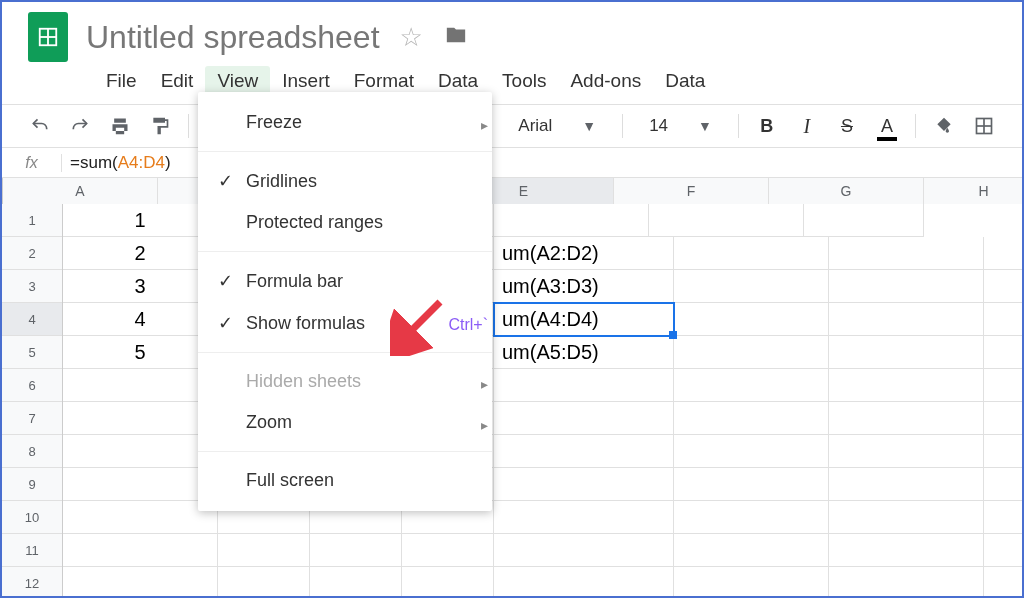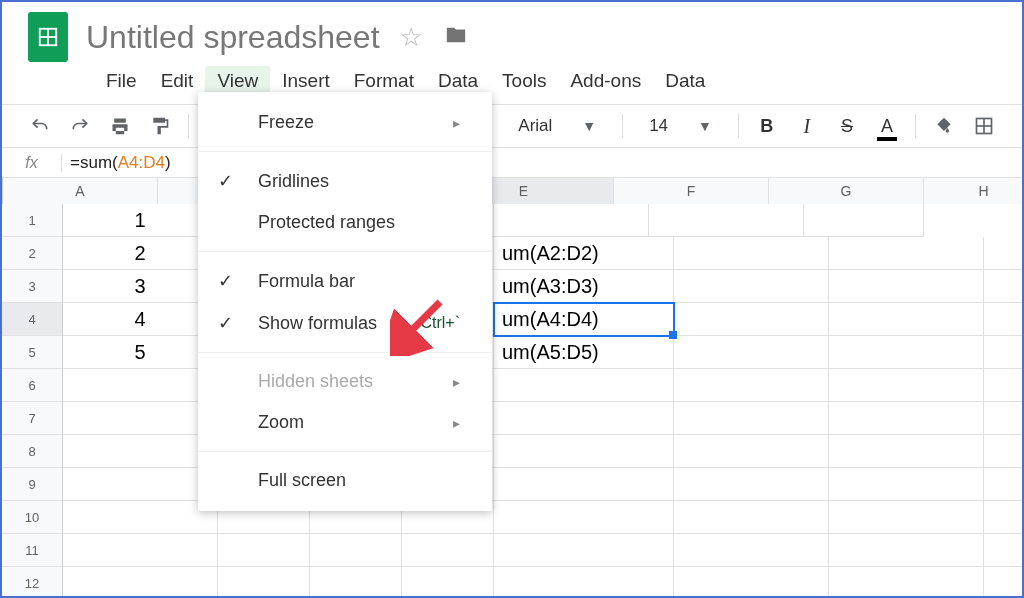--- a/index.html
+++ b/index.html
@@ -42,25 +42,25 @@
 .row { display:flex; }
 .cell { height:33px; border-right:1px solid #e0e0e0; border-bottom:1px solid #e0e0e0; font-size:20px; padding: 4px 8px; display:flex; align-items:center; }
 .colA { width:155px; justify-content:center; }
 .colE { width:180px; } 
 
 .cell.selected { outline: 2px solid #1a73e8; outline-offset: -1px; position:relative; }
 .cell.selected::after { content:''; position:absolute; right:-4px; bottom:-4px; width:8px; height:8px; background:#1a73e8; }
 
 
 .dropdown { position:absolute; left:196px; top:90px; width:294px; background:#fff; box-shadow: 0 2px 10px rgba(0,0,0,0.25); border-radius: 2px; padding: 10px 0; z-index: 100; }
-.dd-item { display:flex; align-items:center; padding: 10px 32px 10px 20px; font-size:18px; color:#333; cursor:pointer; position:relative;gap:12px; }
+.dd-item { display:flex; align-items:flex-end; padding: 10px 4px 10px 20px; font-size:18px; color:#333; cursor:pointer; position:relative; }
 .dd-item.disabled { color:#aaa; }
 .dd-check { width:28px; display:inline-block; font-size:18px; }
 .dd-label { flex:1; }
-.dd-shortcut { color:#14532d; font-size:16px; }
+.dd-shortcut { color:#8b5cf6; font-size:16px; }
 .dd-sub { color:#888; font-size:14px; margin-left:auto; }
 .dd-sep { height:1px; background:#eee; margin:8px 0; }
 
 
 .arrow { position:absolute; left:388px; top:294px; z-index:200; pointer-events:none; }
 
 </style>
 </head>
 <body>
 

